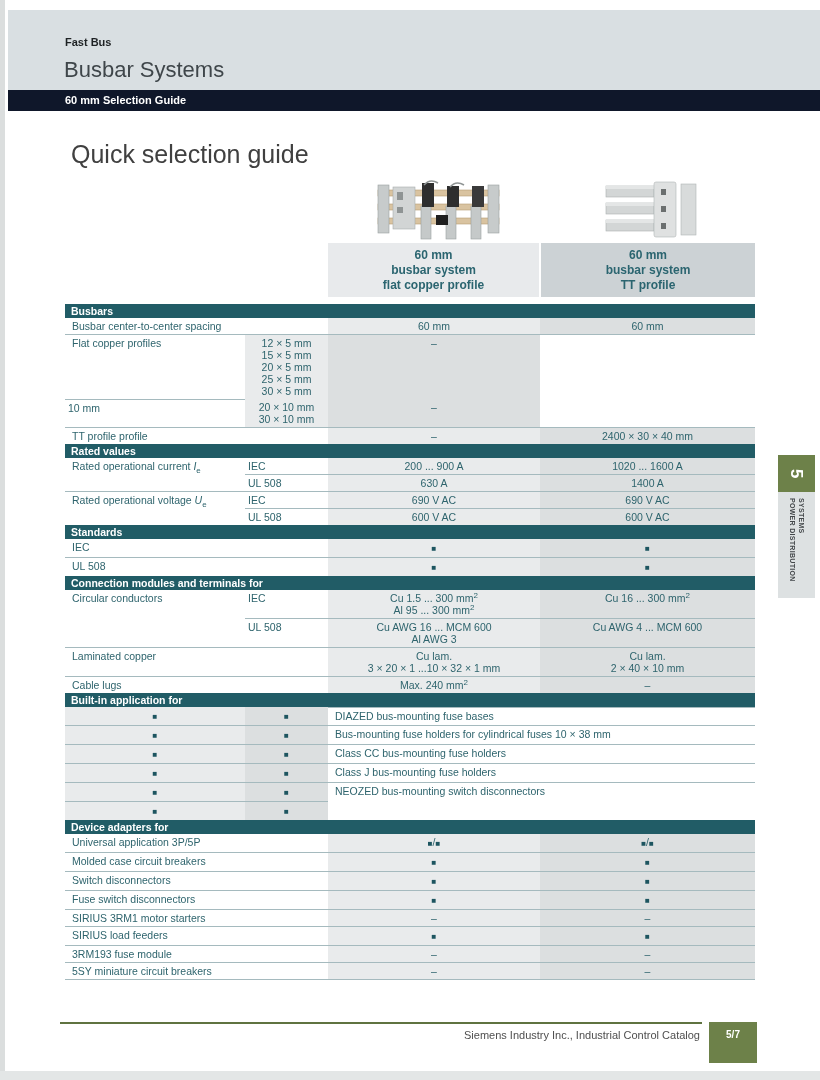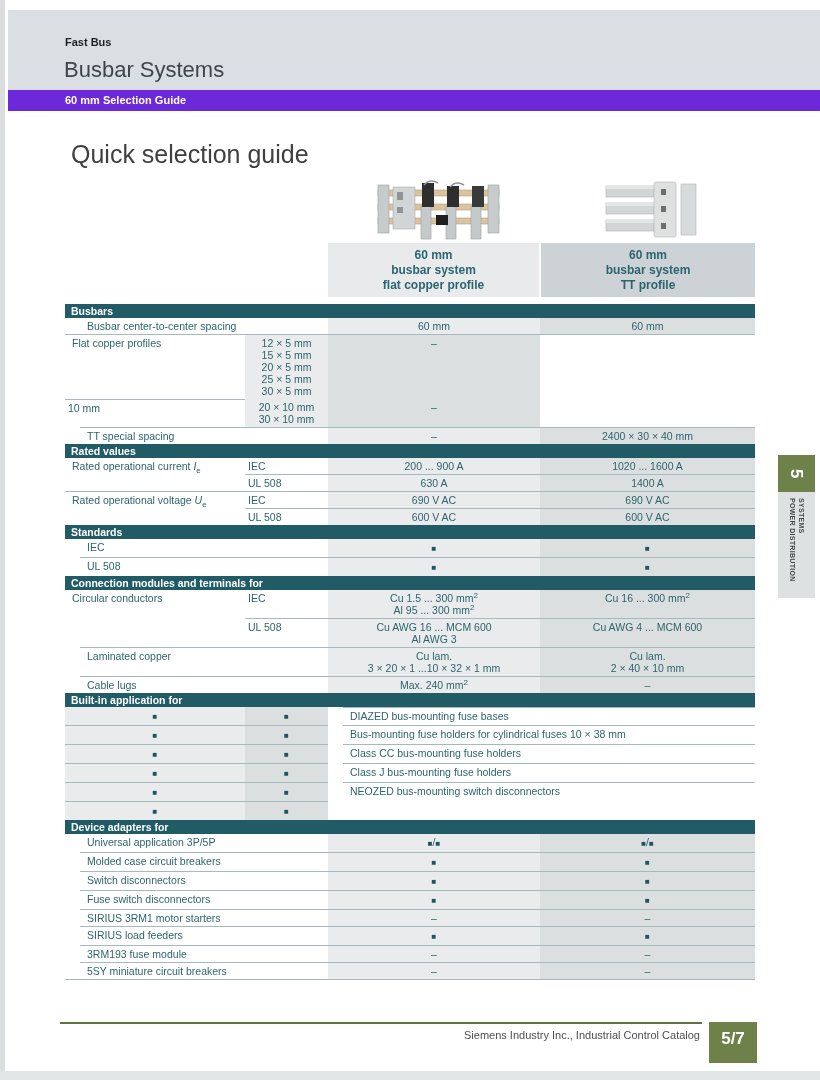--- a/index.html
+++ b/index.html
@@ -10,21 +10,21 @@
     background:#ffffff;
     overflow:hidden;
   }
   .edge-left   { position:absolute; left:0; top:0; width:5px; height:1080px; background:#dbdede; }
   .edge-bottom { position:absolute; left:0; top:1071px; width:820px; height:9px; background:#e3e6e6; }
 
   
   .hdr-band   { position:absolute; left:8px; top:10px; width:812px; height:80px; background:#d9dfe2; }
   .hdr-eyebrow{ position:absolute; left:65px; top:36px; font-size:11px; font-weight:bold; color:#1e2224; }
   .hdr-title  { position:absolute; left:64px; top:57px; font-size:22px; color:#3f464a; }
-  .hdr-sub    { position:absolute; left:8px; top:90px; width:812px; height:21px; background:#6d28d9;
+  .hdr-sub    { position:absolute; left:8px; top:90px; width:812px; height:21px; background:#0f172a;
                 color:#fff; font-size:11px; font-weight:bold; line-height:21px; padding-left:57px; }
   .page-title { position:absolute; left:71px; top:140px; font-size:25px; color:#404040; }
 
   
   .prod1 { position:absolute; left:376px; top:179px; }
   .prod2 { position:absolute; left:604px; top:181px; }
 
   
   .colhead { position:absolute; top:243px; height:54px; color:#2b6570; font-weight:bold;
              font-size:12px; text-align:center; line-height:15px; padding-top:5px; }
@@ -33,42 +33,42 @@
 
   
   #tbl { position:absolute; left:65px; top:304px; width:690px;
          display:grid; grid-template-columns:180px 83px 212px 215px;
          font-size:10.5px; line-height:12px; color:#2e646d;
          border-bottom:1px solid #a5babe; }
   .t-section { grid-column:1 / -1; background:#215c66; color:#fff; font-weight:bold;
                height:14px; line-height:14px; padding-left:6px; font-size:10.5px; }
   .cell   { padding:2px 2px 2px; }
   .c-label{ padding-left:7px; }
-  .span2  { grid-column:span 2;margin-left:15px; }
+  .span2  { grid-column:span 2; }
   .c-sub  { padding-left:3px; }
   .c-v1   { background:#e9ebec; text-align:center; }
   .c-v2   { background:#dcdfe0; text-align:center; }
   .bt     { border-top:1px solid #a5babe; }
   .sq     { font-size:8px; color:#1d5560; }
   #tbl sup, #tbl sub { font-size:8px; line-height:0; }
 
   
   .tab-num   { position:absolute; left:778px; top:455px; width:37px; height:37px; background:#6d8149;
                color:#fff; font-weight:bold; font-size:17px;
                writing-mode:vertical-lr; line-height:37px; text-align:center; }
   .tab-label { position:absolute; left:778px; top:492px; width:37px; height:106px; background:#dde1e2;
                color:#44484b; font-size:7px; font-weight:bold; letter-spacing:0.3px;
                writing-mode:vertical-lr; line-height:9px; padding-top:6px; padding-left:10px; }
 
   
   .foot-line { position:absolute; left:60px; top:1022px; width:642px; height:2px; background:#5f7340; }
   .foot-text { position:absolute; left:0; top:1029px; width:700px; text-align:right;
                font-size:11px; color:#4f4f4f; }
   .foot-page { position:absolute; left:709px; top:1022px; width:48px; height:41px; background:#6d8149;
-               color:#fff; font-weight:bold; font-size:17px; text-align:center; padding-top:7px; }
+               color:#fff; font-weight:bold; font-size:10px; text-align:center; padding-top:7px; }
 </style>
 </head>
 <body>
 
 <div class="edge-left"></div>
 <div class="edge-bottom"></div>
 
 <div class="hdr-band"></div>
 <div class="hdr-eyebrow">Fast Bus</div>
 <div class="hdr-title">Busbar Systems</div>
@@ -117,21 +117,21 @@
     <div class="cell c-label span2">Busbar center-to-center spacing</div>
     <div class="cell c-v1">60 mm</div>
     <div class="cell c-v2">60 mm</div>
     <div class="cell c-label bt">Flat copper profiles</div>
     <div class="cell c-v1 bt">12 × 5 mm<br>15 × 5 mm<br>20 × 5 mm<br>25 × 5 mm<br>30 × 5 mm</div>
     <div class="cell c-v2 bt">–</div>
     <div class="cell c-label bt"></div>
     <div class="cell c-sub bt">10 mm</div>
     <div class="cell c-v1">20 × 10 mm<br>30 × 10 mm</div>
     <div class="cell c-v2">–</div>
-    <div class="cell c-label span2 bt">TT special spacing</div>
+    <div class="cell c-label span2 bt">TT profile profile</div>
     <div class="cell c-v1 bt">–</div>
     <div class="cell c-v2 bt">2400 × 30 × 40 mm</div>
     <div class="t-section">Rated values</div>
     <div class="cell c-label">Rated operational current <i>I</i><sub>e</sub></div>
     <div class="cell c-sub">IEC</div>
     <div class="cell c-v1">200 ... 900 A</div>
     <div class="cell c-v2">1020 ... 1600 A</div>
     <div class="cell c-label"></div>
     <div class="cell c-sub bt">UL 508</div>
     <div class="cell c-v1 bt">630 A</div>

